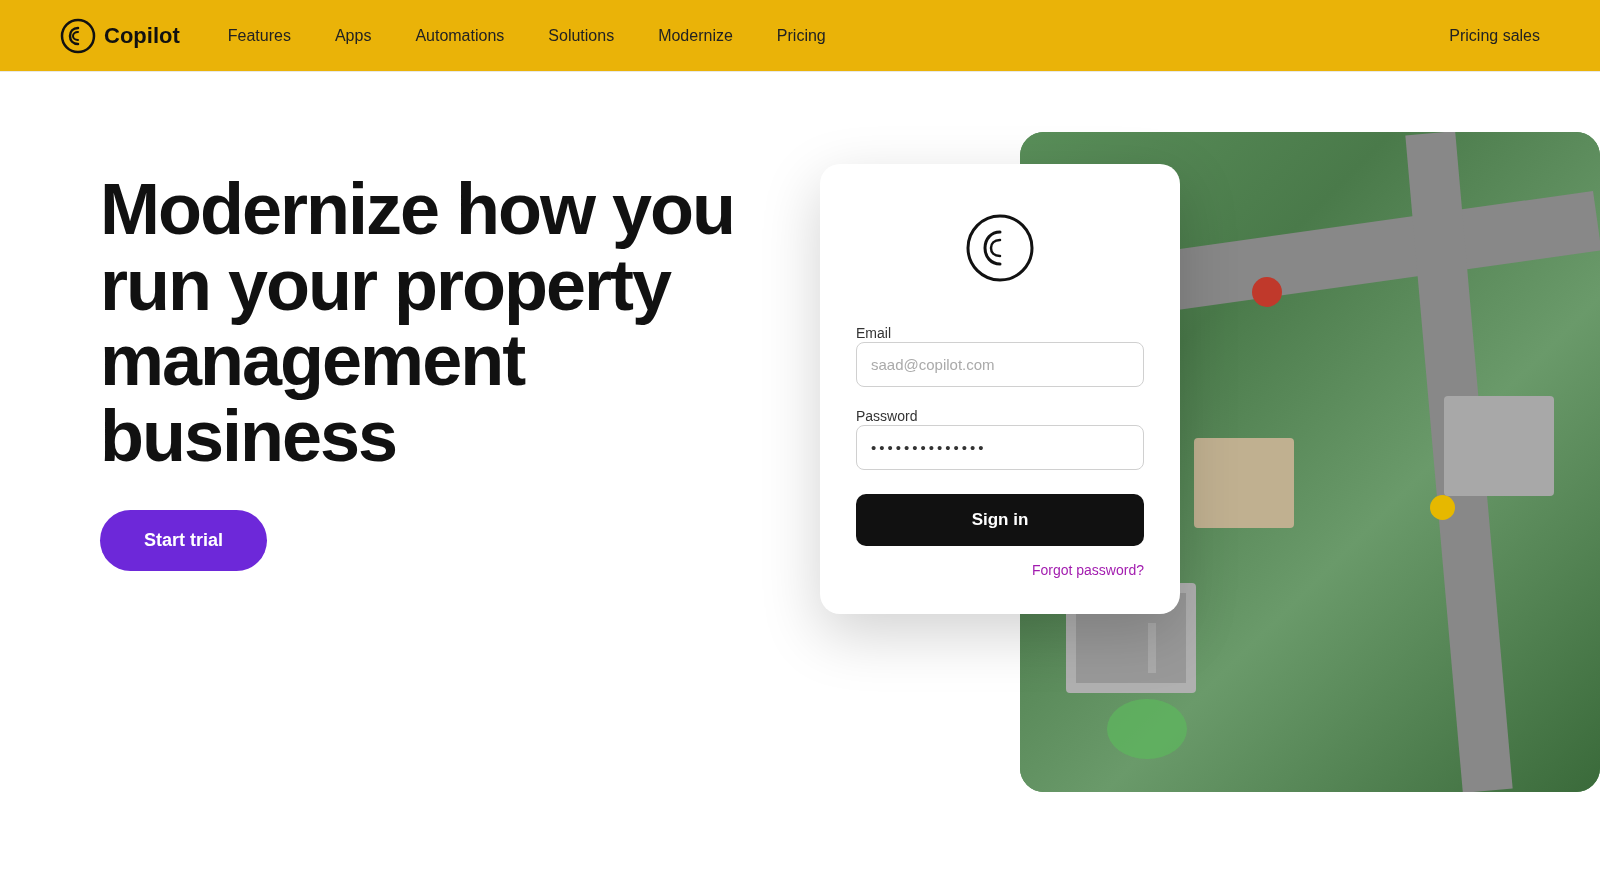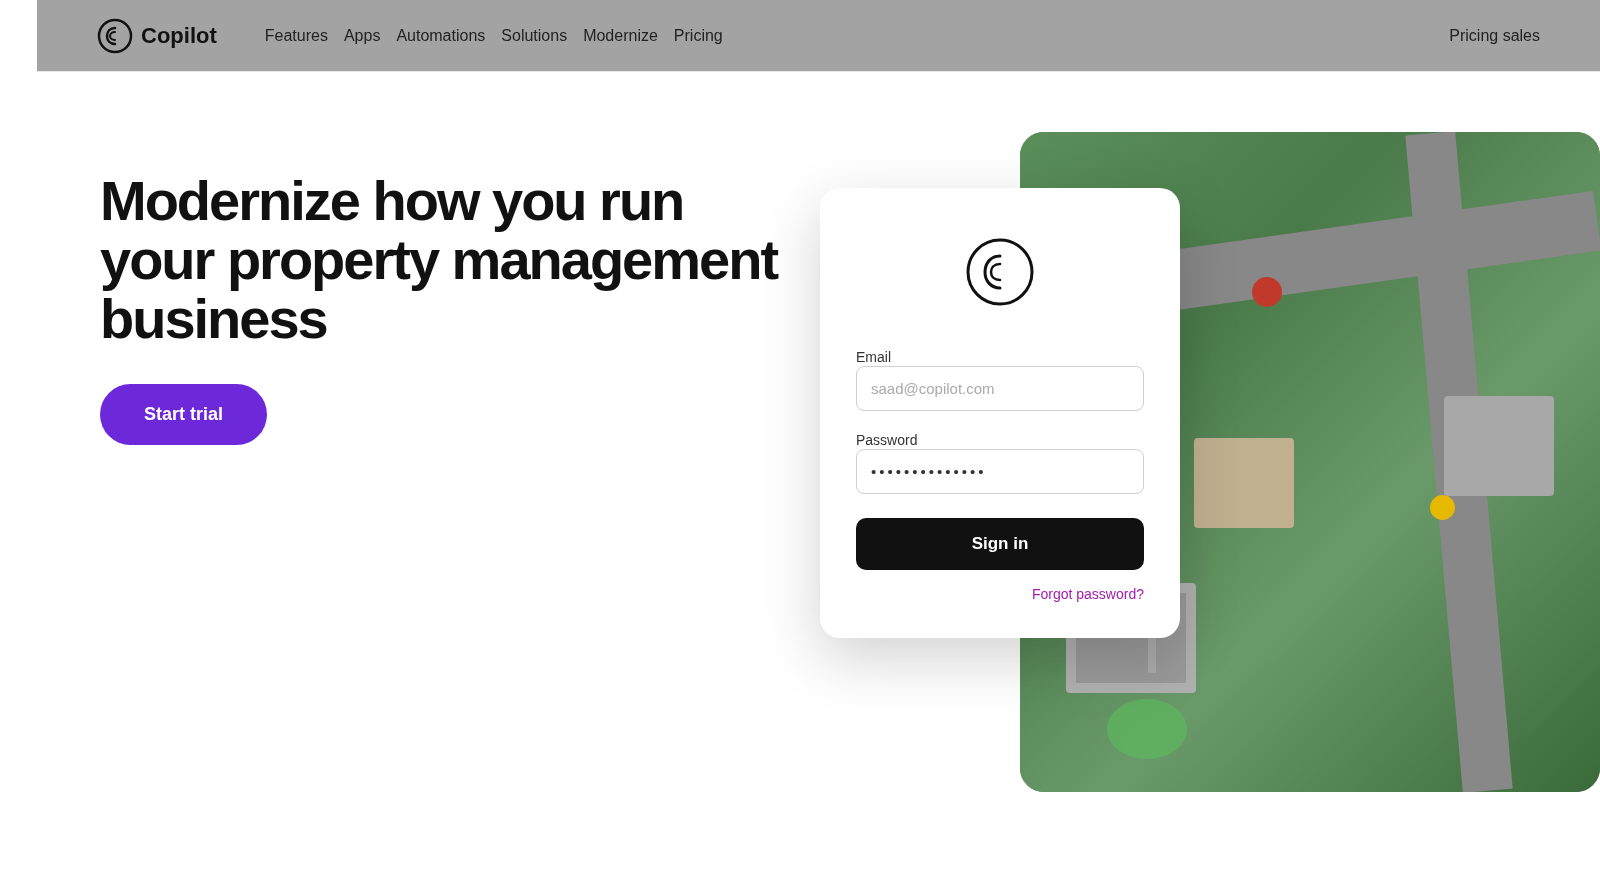--- a/index.html
+++ b/index.html
@@ -13,41 +13,40 @@
 
     
     nav {
       display: flex;
       align-items: center;
       padding: 0 60px;
       height: 72px;
       border-bottom: 1px solid #e8e8e8;
       position: relative;
       z-index: 10;
-      background: #a3a3a3;
-      margin-left: 37px;
+      background: #eab308;
     }
     .logo {
       display: flex;
       align-items: center;
       gap: 8px;
       font-size: 22px;
       font-weight: 700;
       color: #111;
       text-decoration: none;
       margin-right: 48px;
     }
     .logo-icon {
       width: 36px;
       height: 36px;
     }
     .nav-links {
       display: flex;
       align-items: flex-start;
-      gap: 16px;
+      gap: 44px;
       list-style: none;
       flex: 1;
     }
     .nav-links li a {
       text-decoration: none;
       color: #222;
       font-size: 16px;
       font-weight: 450;
     }
     .nav-right {
@@ -80,21 +79,21 @@
       min-height: 805px;
       position: relative;
       overflow: hidden;
     }
     .hero-left {
       flex: 0 0 680px;
       max-width: 680px;
       padding-top: 40px;
     }
     .hero-headline {
-      font-size: 56px;
+      font-size: 72px;
       font-weight: 700;
       line-height: 1.05;
       color: #111;
       letter-spacing: -2px;
       margin-bottom: 36px;
     }
     .hero-sub {
       font-size: 18px;
       color: #444;
       line-height: 1.65;
@@ -232,21 +231,21 @@
       left: 22%;
       width: 8px;
       height: 50px;
       background: #aaa;
     }
 
     
     .login-card {
       position: absolute;
       left: 0;
-      top: 56px;
+      top: 32px;
       width: 360px;
       background: #fff;
       border-radius: 20px;
       box-shadow: 0 20px 60px rgba(0,0,0,0.18);
       padding: 48px 36px 36px;
       z-index: 5;
     }
     .login-logo {
       display: flex;
       justify-content: center;

